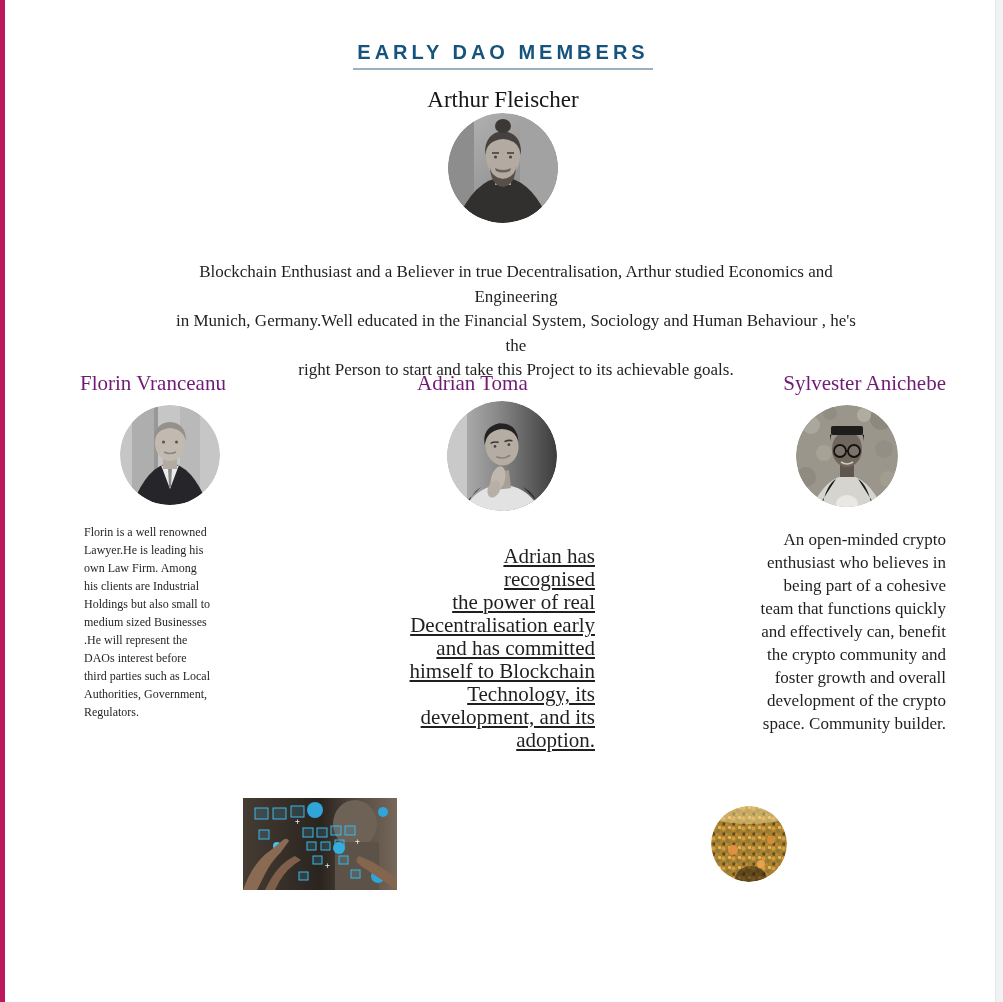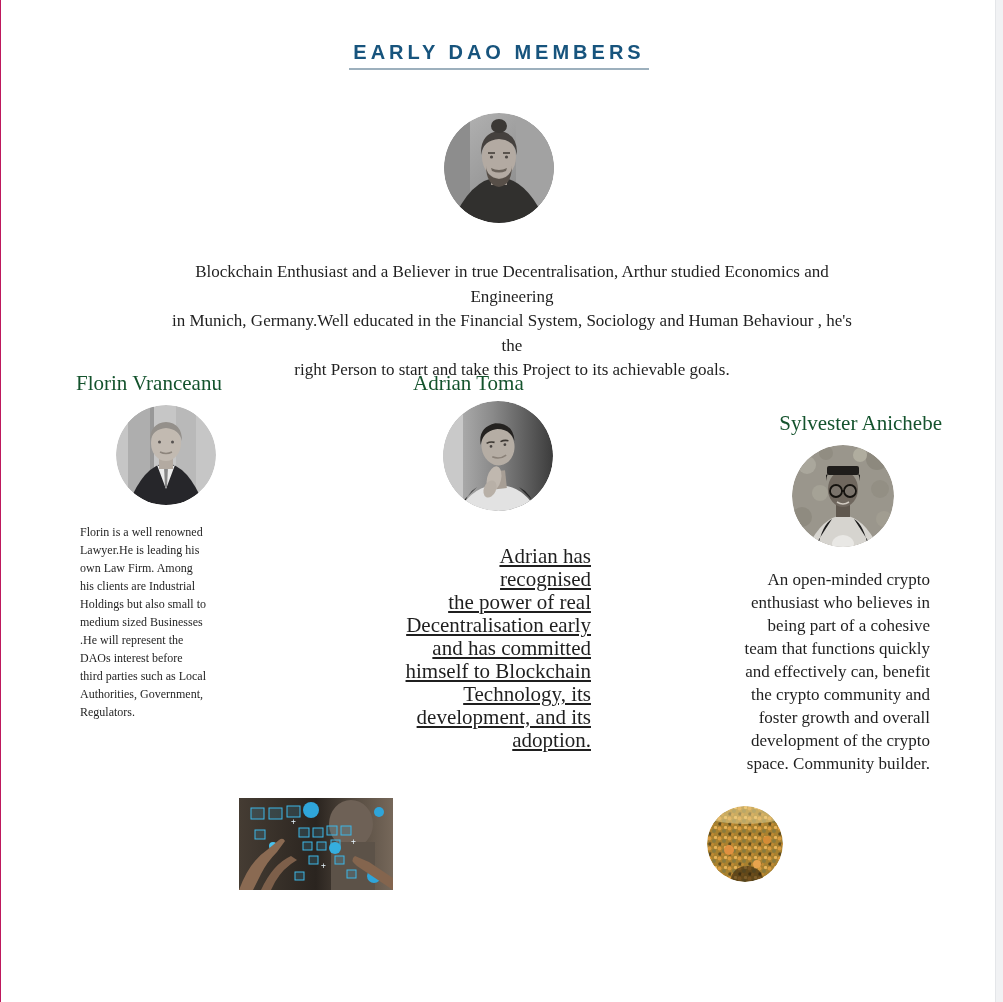--- a/index.html
+++ b/index.html
@@ -4,21 +4,21 @@
 <style>
   html, body { margin: 0; padding: 0; }
   body {
     width: 1003px; height: 1002px;
     background: #ffffff;
     overflow: hidden;
     position: relative;
     font-family: "Liberation Serif", "DejaVu Serif", serif;
     color: #1f1f1f;
   }
-  .page { position: absolute; inset: 0; border-left: 1px solid #be185d; }
+  .page { position: absolute; inset: 0; border-left: 5px solid #be185d; }
 
   
   .scrollbar-track {
     position: absolute; right: 0; top: 0;
     width: 7px; height: 1002px;
     background: #f1f2f4;
     border-left: 1px solid #e4e6e9;
   }
 
   
@@ -50,39 +50,39 @@
   }
   .featured-bio {
     position: absolute; top: 247px; left: 148px; width: 700px;
     margin: 13px; text-align: center;
     font-size: 17px; line-height: 24.5px;
     white-space: pre-line;
   }
 
   
   .member-col { position: absolute; top: 371px; }
-  .member-col .col-name { margin: 0; font-size: 21px; font-weight: normal; color: #14532d; }
+  .member-col .col-name { margin: 0; font-size: 21px; font-weight: normal; color: #701a75; }
   .member-col .col-photo { position: absolute; border-radius: 50%; overflow: hidden; }
   .member-col .col-bio { position: absolute; margin: 0; white-space: pre-line; }
 
   .col-florin { left: 75px; width: 195px; }
   .col-florin .col-photo { left: 40px; top: 34px; width: 100px; height: 100px; }
   .col-florin .col-bio  { left: 4px; top: 152px; width: 200px; text-align: left;
                           font-size: 12px; line-height: 18px; }
 
   .col-adrian { left: 412px; width: 170px; }
   .col-adrian .col-name { }
   .col-adrian .col-photo { left: 30px; top: 30px; width: 110px; height: 110px; }
   .col-adrian .col-bio  { left: -8px; top: 174px; width: 186px; text-align: right;
                           font-size: 21px; line-height: 23px; text-decoration: underline; }
 
-  .col-sylvester { left: 729px; width: 212px; margin-top: 40px; }
+  .col-sylvester { left: 729px; width: 212px; }
   .col-sylvester .col-name { text-align: right; }
   .col-sylvester .col-photo { left: 62px; top: 34px; width: 102px; height: 102px; }
-  .col-sylvester .col-bio  { right: 12px; top: 157px; width: 212px; text-align: right;
+  .col-sylvester .col-bio  { right: 0; top: 157px; width: 212px; text-align: right;
                              font-size: 17px; line-height: 23px; }
 
   
   .dev-image {
     position: absolute; left: 238px; top: 798px;
     width: 154px; height: 92px; overflow: hidden;
   }
   .crowd-image {
     position: absolute; left: 706px; top: 806px;
     width: 76px; height: 76px; border-radius: 50%; overflow: hidden;
@@ -100,20 +100,21 @@
 </style>
 </head>
 <body>
 
 <div class="page">
 
   <div class="scrollbar-track"></div>
 
   <h1 class="section-title"><span class="title-text">EARLY DAO MEMBERS</span></h1>
 
+  <h2 class="featured-name">Arthur Fleischer</h2>
 
   <div class="featured-photo">
     <svg viewBox="0 0 110 110" aria-hidden="true">
       <defs>
         <linearGradient id="abg" x1="0" y1="0" x2="1" y2="1">
           <stop offset="0" stop-color="#b7b7b7"></stop>
             <stop offset="1" stop-color="#7d7d7d"></stop>
         </linearGradient>
         <clipPath id="aclip">
             <circle cx="55" cy="55" r="55"></circle>

